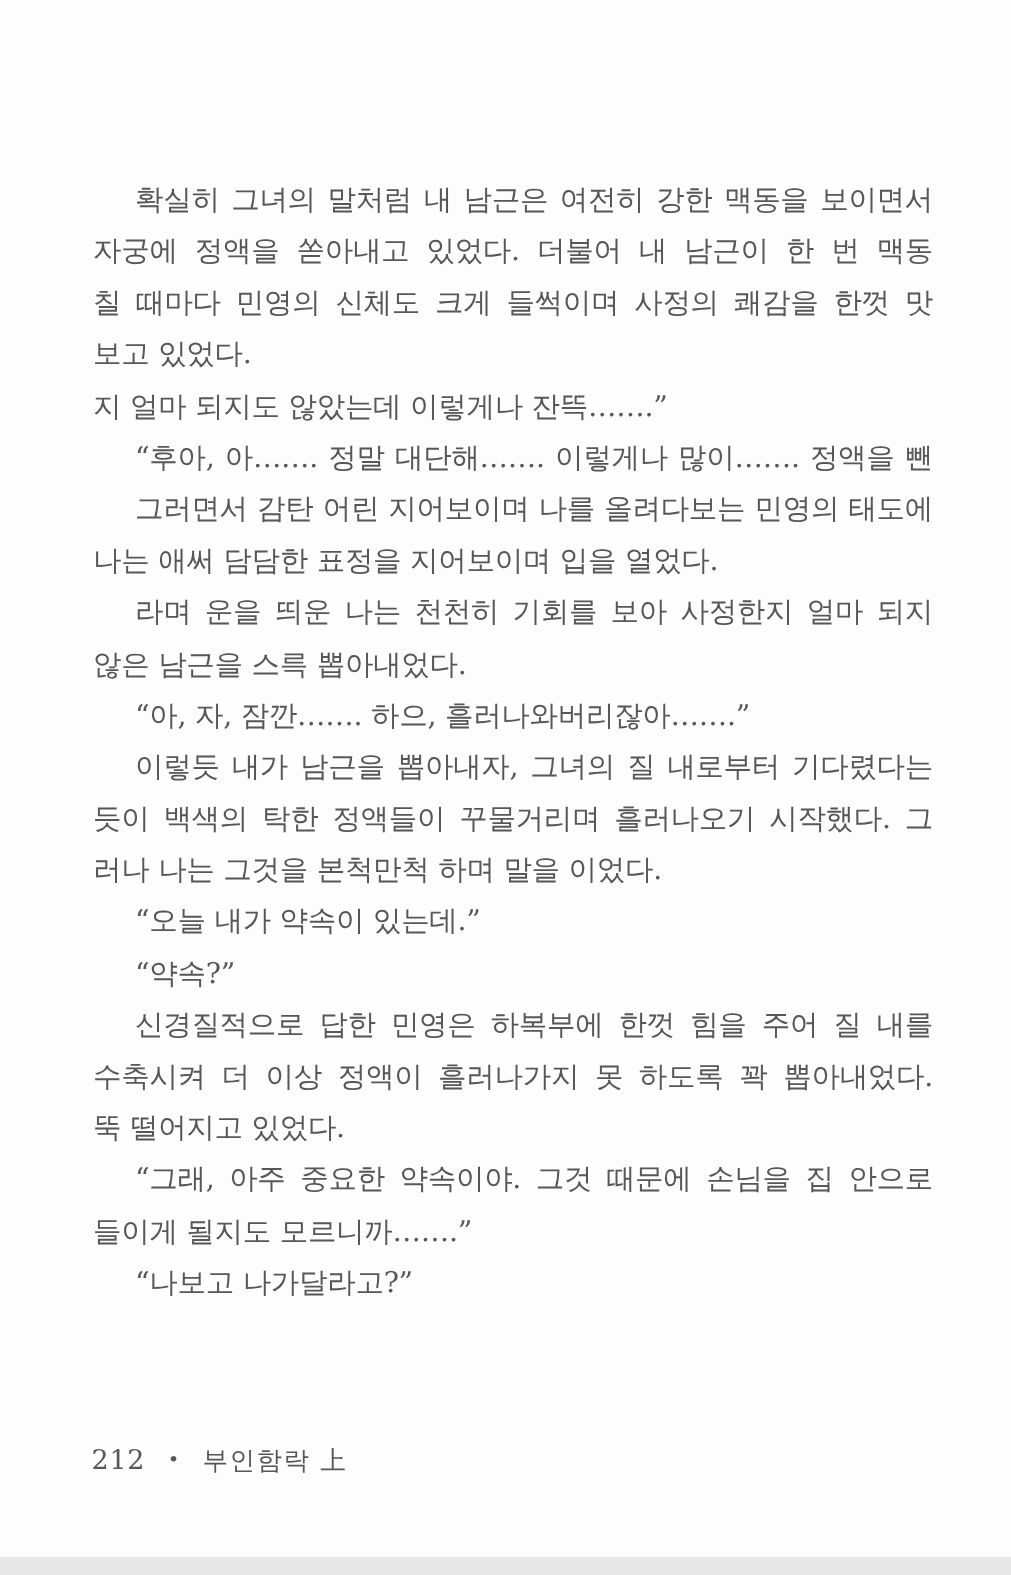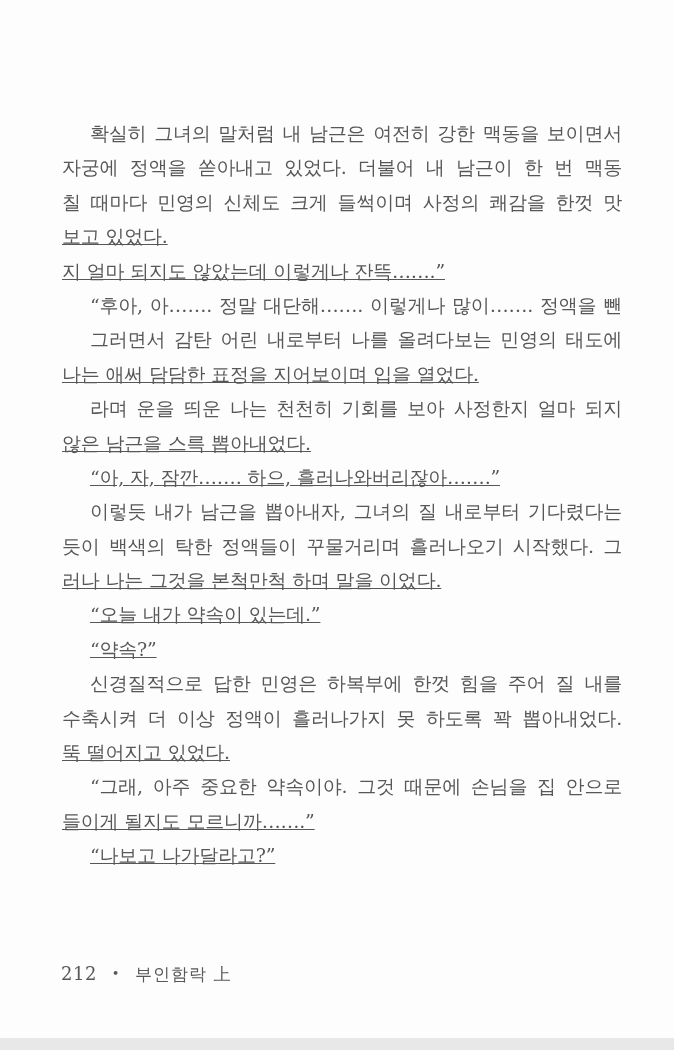--- a/index.html
+++ b/index.html
@@ -29,21 +29,20 @@
     letter-spacing: -0.2px;
     word-break: keep-all;
     overflow: hidden;
     text-align: justify;
     text-align-last: justify;
     -moz-text-align-last: justify;
   }
   .tline.endline {
     text-align: left;
     text-align-last: left;
-    text-decoration: underline;
     -moz-text-align-last: left;
   }
   .tline.indent {
     text-indent: 28px;
   }
   .footer {
     position: absolute;
     left: 61px;
     top: 962px;
     font-size: 18px;
@@ -66,21 +65,21 @@
 <body>
 
 <div class="page" style="background: rgb(253, 253, 253); color: rgb(87, 87, 87);">
   <div class="text-block" id="text-block">
       <div class="tline indent">확실히 그녀의 말처럼 내 남근은 여전히 강한 맥동을 보이면서</div>
       <div class="tline">자궁에 정액을 쏟아내고 있었다. 더불어 내 남근이 한 번 맥동</div>
       <div class="tline">칠 때마다 민영의 신체도 크게 들썩이며 사정의 쾌감을 한껏 맛</div>
       <div class="tline endline">보고 있었다.</div>
       <div class="tline endline">지 얼마 되지도 않았는데 이렇게나 잔뜩…….”</div>
       <div class="tline indent">“후아, 아……. 정말 대단해……. 이렇게나 많이……. 정액을 뺀</div>
-      <div class="tline indent">그러면서 감탄 어린 내로부터 나를 올려다보는 민영의 태도에</div>
+      <div class="tline indent">그러면서 감탄 어린 지어보이며 나를 올려다보는 민영의 태도에</div>
       <div class="tline endline">나는 애써 담담한 표정을 지어보이며 입을 열었다.</div>
       <div class="tline indent">라며 운을 띄운 나는 천천히 기회를 보아 사정한지 얼마 되지</div>
       <div class="tline endline">않은 남근을 스륵 뽑아내었다.</div>
       <div class="tline indent endline">“아, 자, 잠깐……. 하으, 흘러나와버리잖아…….”</div>
       <div class="tline indent">이렇듯 내가 남근을 뽑아내자, 그녀의 질 내로부터 기다렸다는</div>
       <div class="tline">듯이 백색의 탁한 정액들이 꾸물거리며 흘러나오기 시작했다. 그</div>
       <div class="tline endline">러나 나는 그것을 본척만척 하며 말을 이었다.</div>
       <div class="tline indent endline">“오늘 내가 약속이 있는데.”</div>
       <div class="tline indent endline">“약속?”</div>
       <div class="tline indent">신경질적으로 답한 민영은 하복부에 한껏 힘을 주어 질 내를</div>

